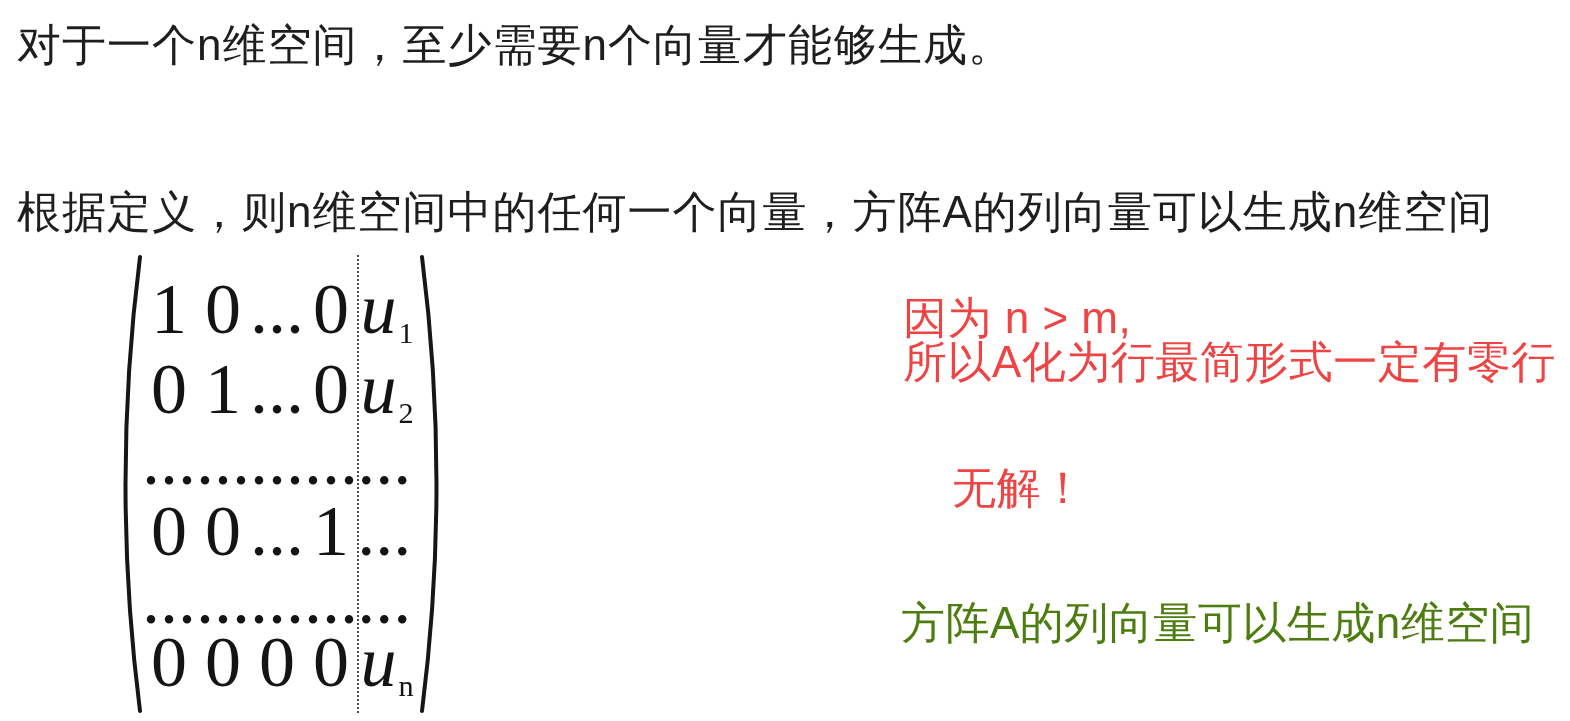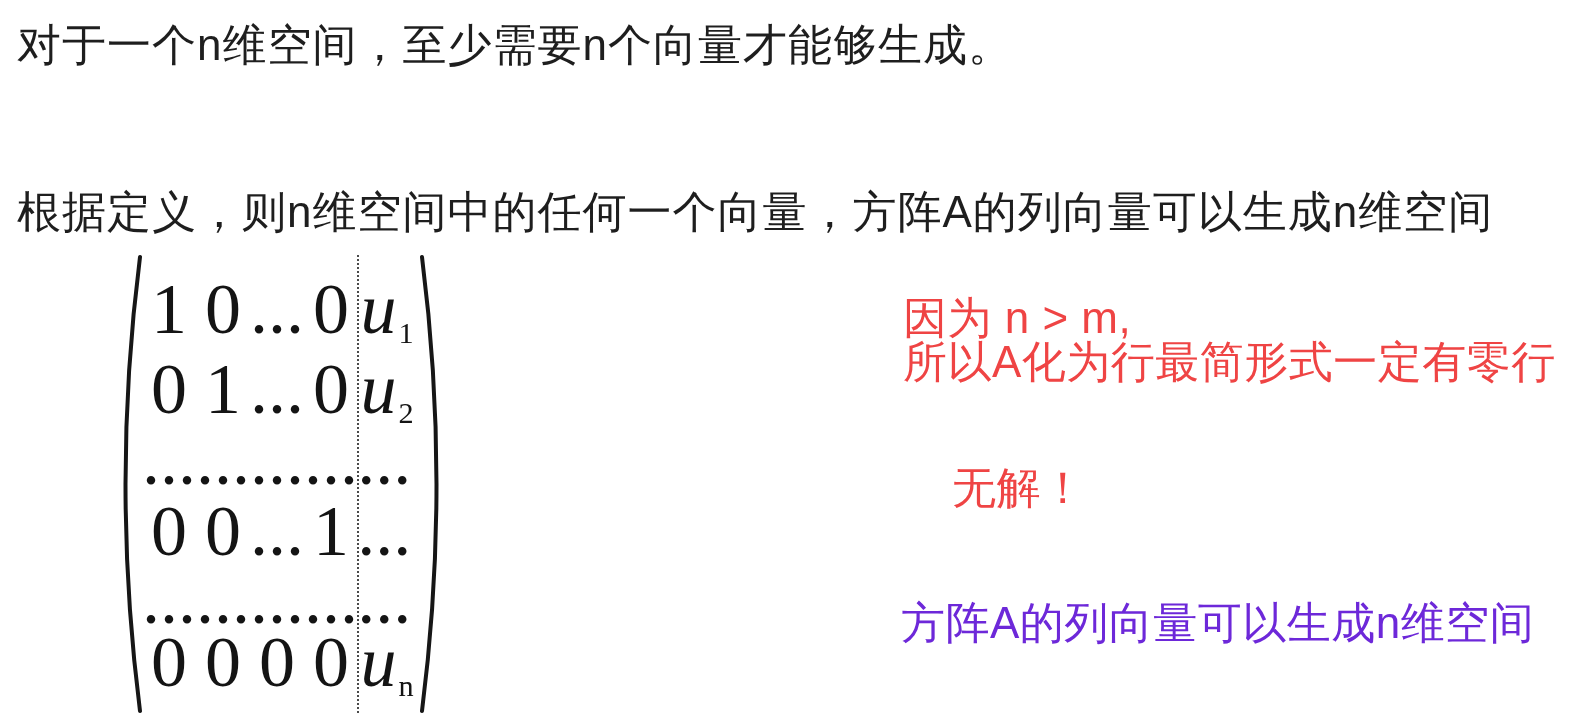--- a/index.html
+++ b/index.html
@@ -83,21 +83,21 @@
     margin: 0;
     font-size: 44px;
     line-height: 1.2;
     letter-spacing: 0.5px;
     white-space: nowrap;
     color: #ef4444;
   }
   .s1 { left: 903px; top: 292px; }
   .s2 { left: 903px; top: 336px; }
   .s3 { left: 952px; top: 462px; }
-  .s4 { left: 901px; top: 597px; color: #6d28d9; }
+  .s4 { left: 901px; top: 597px; color: #4d7c0f; }
 </style>
 </head>
 <body>
 
 <main>
 
   <p class="line l1">对于一个n维空间，至少需要n个向量才能够生成。</p>
   <p class="line l3">根据定义，则n维空间中的任何一个向量，方阵A的列向量可以生成n维空间</p>
 
   <figure class="matrix">

